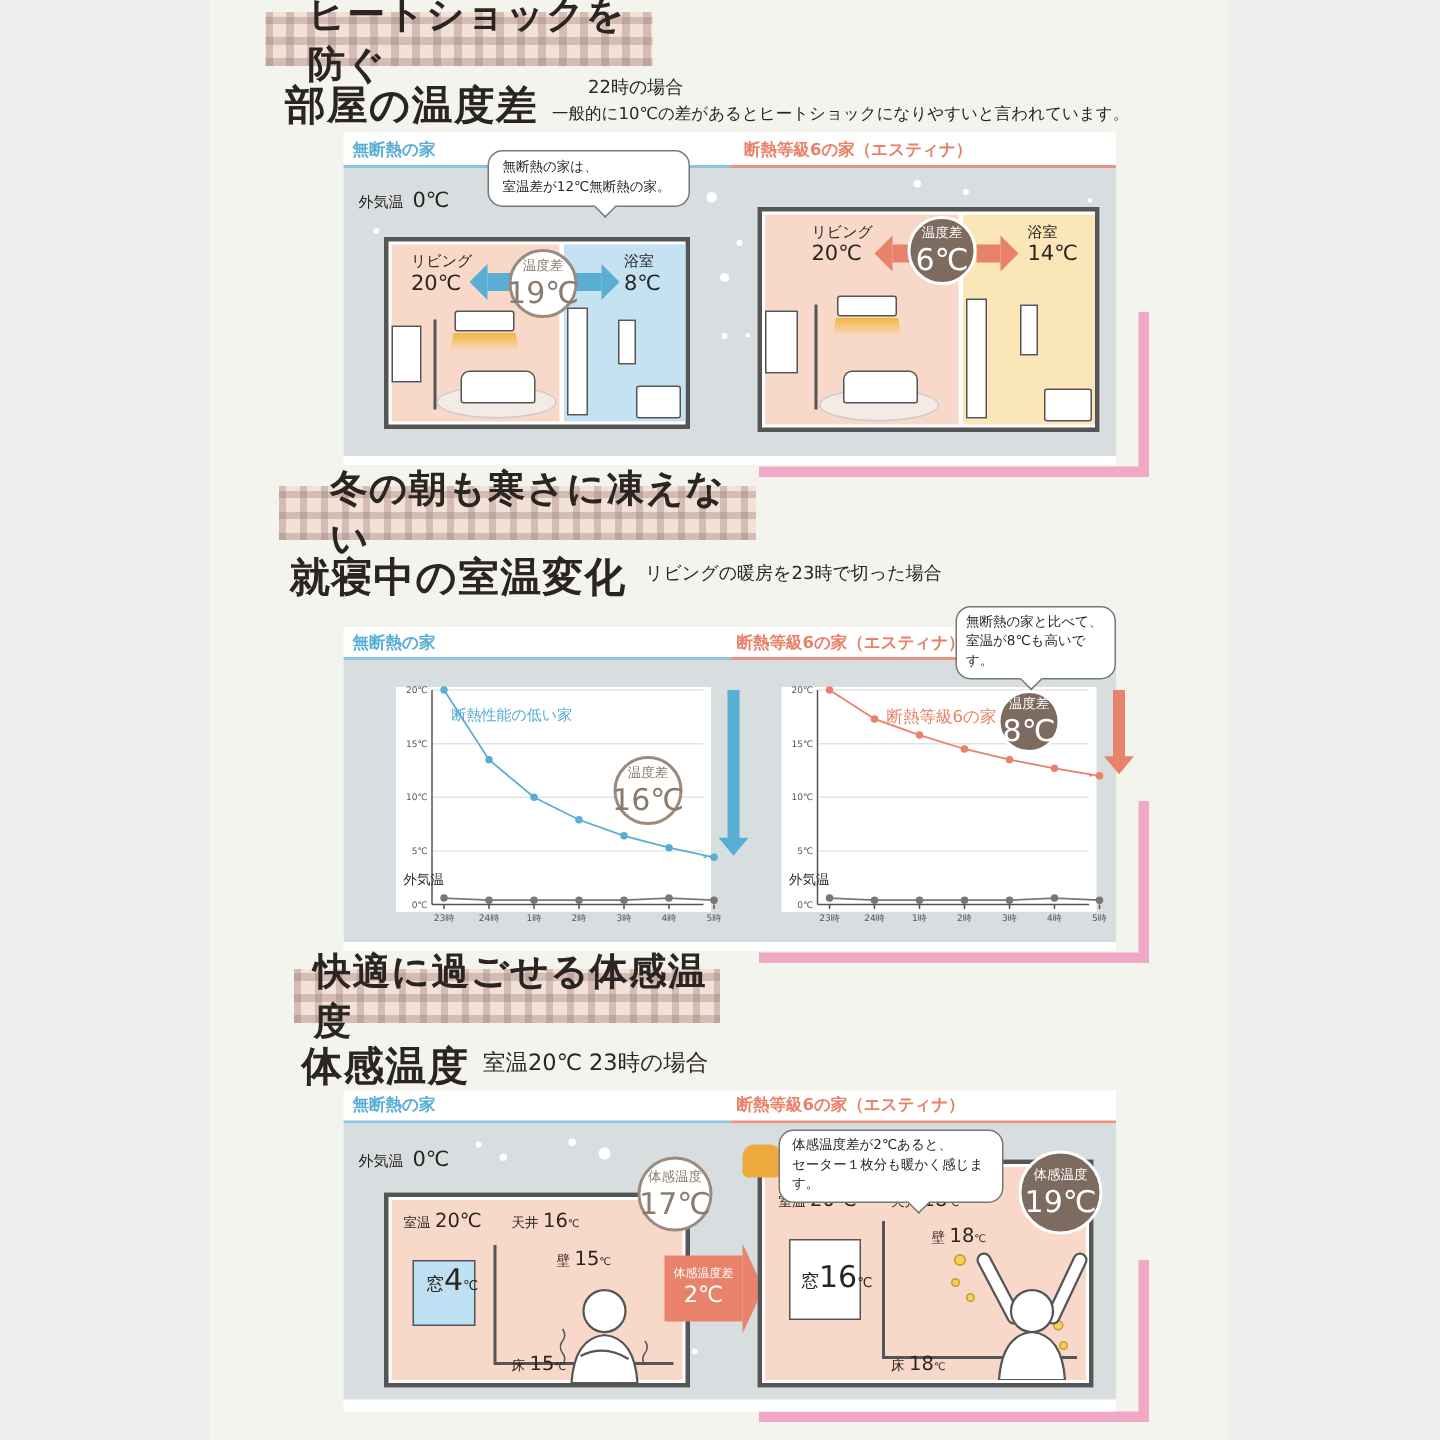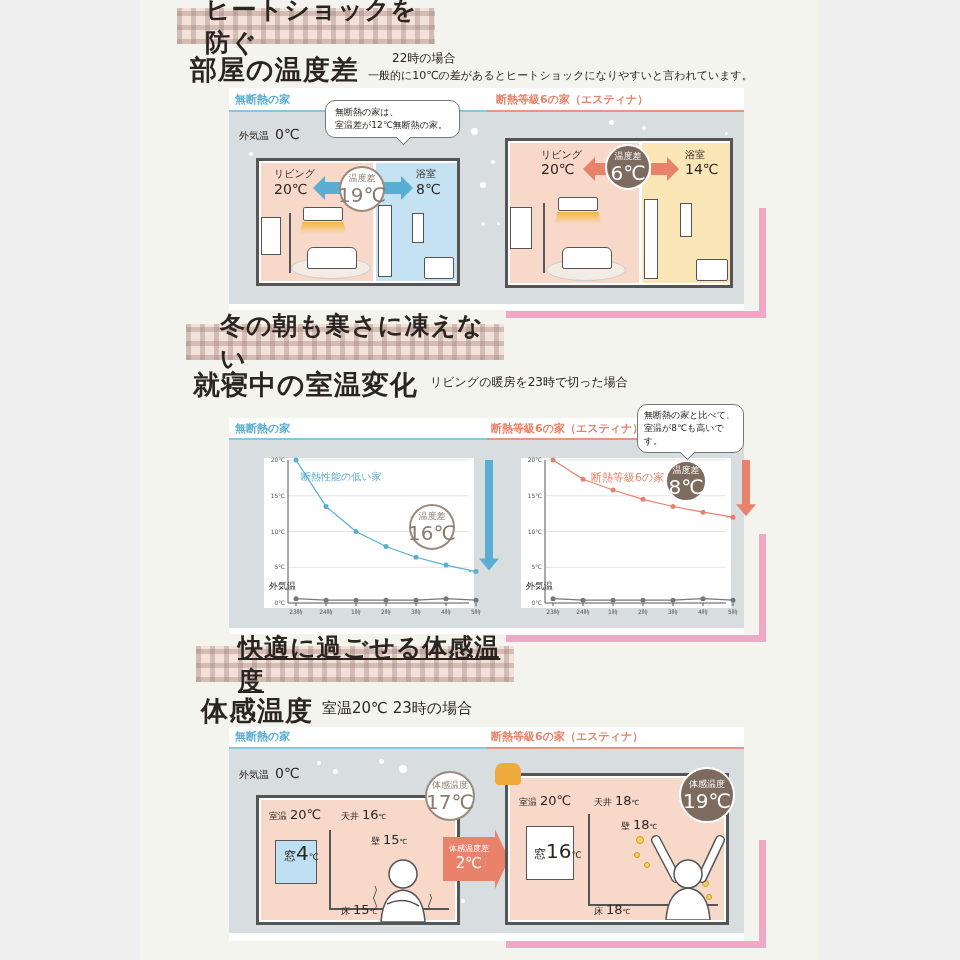--- a/index.html
+++ b/index.html
@@ -305,21 +305,21 @@
     <span class="lab">温度差</span>
     <span class="num">8℃</span>
   </div>
   <div style="position:absolute;left:297px;top:162px;font-size:9px;">外気温</div>
   <div class="bubble tail-br" style="left:408px;top:-14px;width:107px;padding:4px 6px;">
     <div>無断熱の家と比べて、</div>
     <div>室温が8℃も高いです。</div>
   </div>
 </div>
 
-<div class="ribbon" style="left:196px;top:646px;width:318px;padding-left:42px;text-decoration:underline;">
+<div class="ribbon" style="left:196px;top:646px;width:284px;padding-left:13px;">
   <span>快適に過ごせる体感温度</span>
 </div>
 <div class="title-big" style="left:201px;top:693px;">体感温度</div>
 <div class="subtitle" style="left:322px;top:700px;font-size:15px;">室温20℃ 23時の場合</div>
 
 <div class="panel-shadow" style="left:506px;top:840px;width:260px;height:108px;"></div>
 <div class="panel" style="left:229px;top:727px;width:515px;height:214px;">
   <div class="panel-head blue" style="left:6px;top:1px;">無断熱の家</div>
   <div class="panel-rule blue" style="left:0;top:20px;width:258px;"></div>
   <div class="panel-head orange" style="left:262px;top:1px;">断熱等級6の家（エスティナ）</div>
@@ -385,17 +385,21 @@
       </svg>
     </div>
   </div>
   <div class="kv" style="left:290px;top:66px;"><span>室温</span><b>20℃</b></div>
   <div class="kv" style="left:365px;top:66px;"><span>天井</span><b>18</b><small>℃</small></div>
   <div class="kv" style="left:392px;top:90px;"><span>壁</span><b>18</b><small>℃</small></div>
   <div class="kv" style="left:365px;top:175px;"><span>床</span><b>18</b><small>℃</small></div>
   <div class="win-big" style="left:305px;top:112px;"><span>窓</span><b>16</b><small>℃</small></div>
 
   <div class="sweater" style="left:266px;top:36px;"></div>
+  <div class="bubble tail-br" style="left:290px;top:26px;width:150px;padding:4px 8px;">
+    <div>体感温度差が2℃あると、</div>
+    <div>セーター１枚分も暖かく感じます。</div>
+  </div>
   <div class="diff-circle dark" style="left:450px;top:40px;width:56px;height:56px;">
     <span class="lab">体感温度</span>
     <span class="num">19℃</span>
   </div>
 </div>
 
 </body></html>

